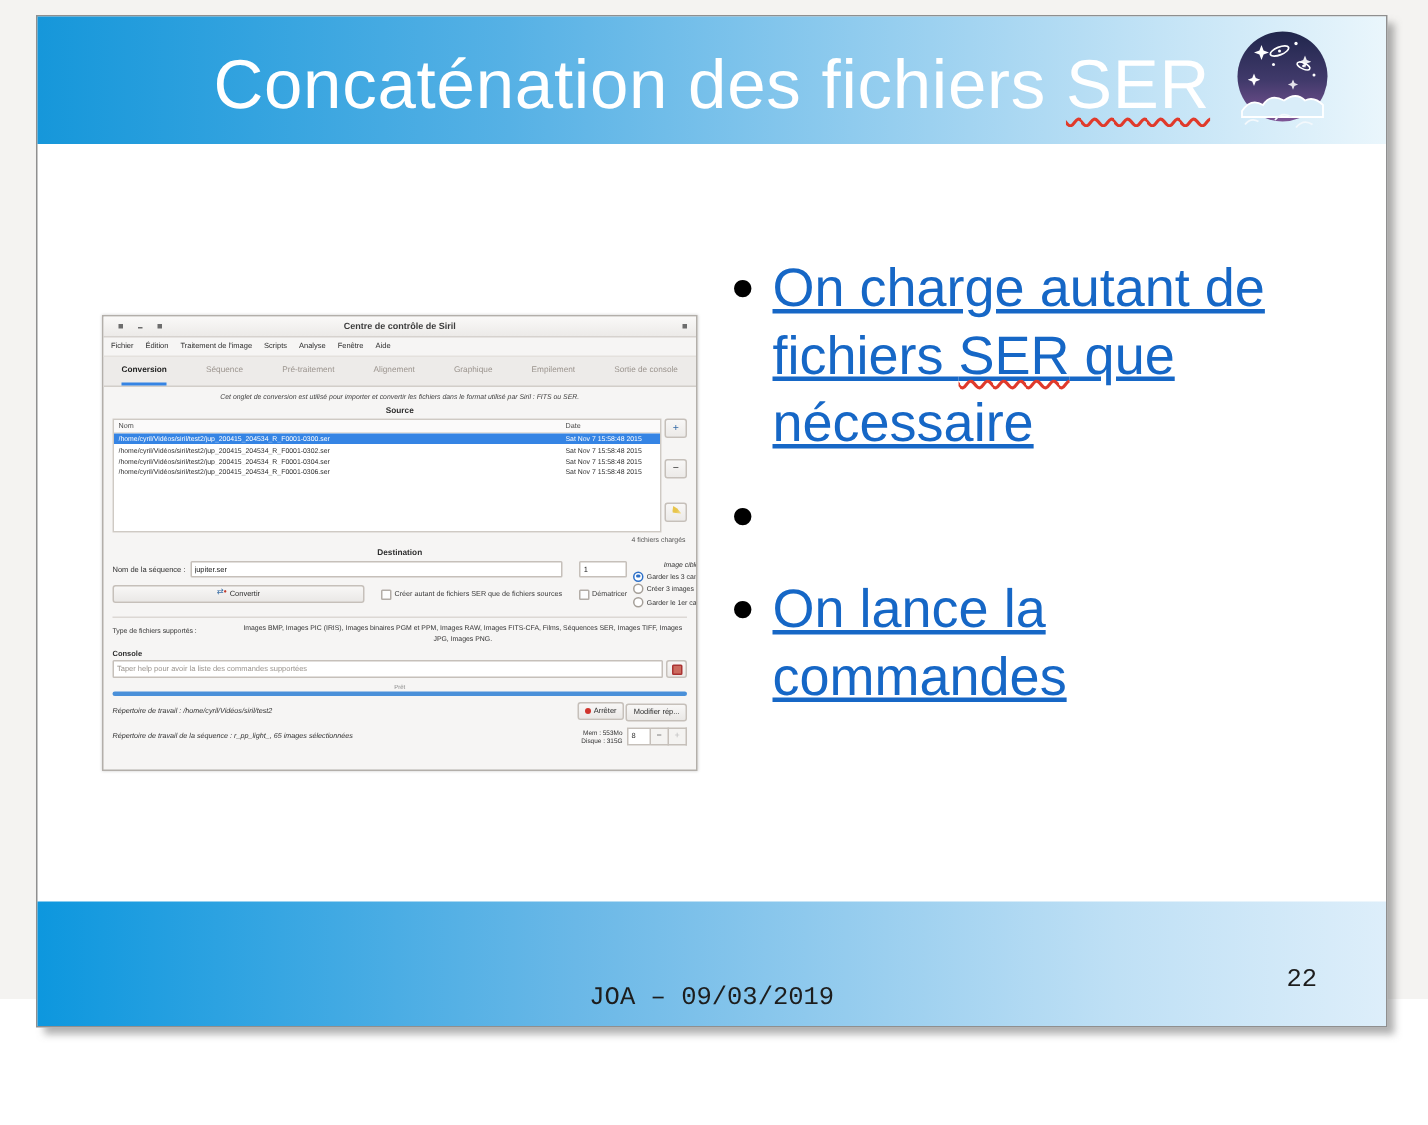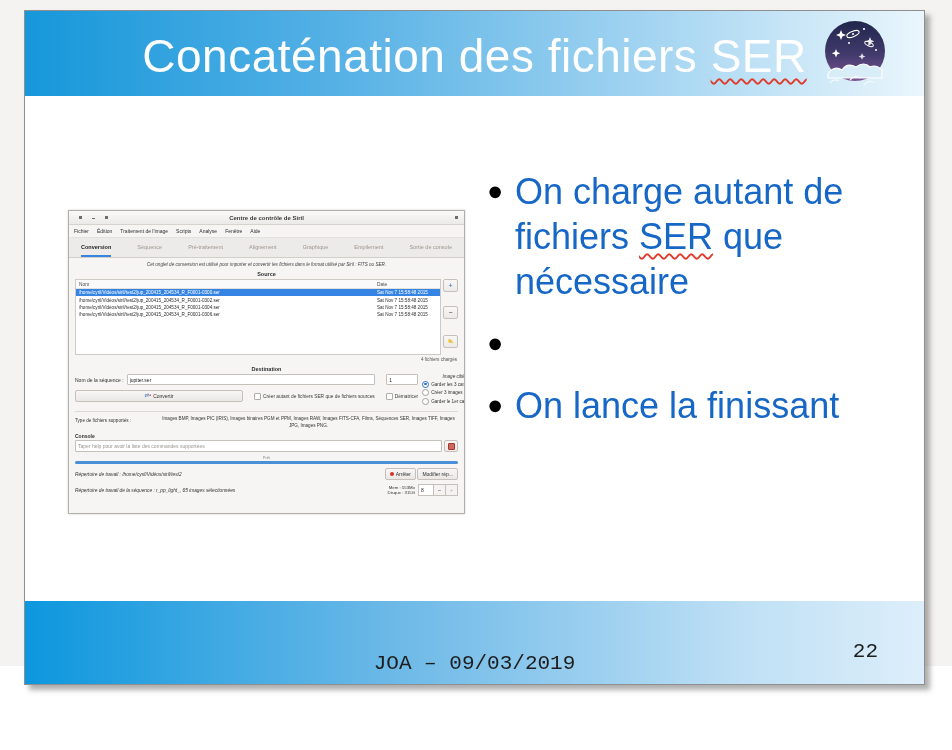--- a/index.html
+++ b/index.html
@@ -14,29 +14,29 @@
   .slide-title{position:absolute;left:0;top:18px;width:100%;text-align:center;margin:0;
     font-size:46px;font-weight:400;color:var(--title-text);letter-spacing:.5px;}
   .wavy{text-decoration-line:underline;text-decoration-style:wavy;text-decoration-color:var(--wavy-red);
         text-decoration-thickness:1.5px;text-underline-offset:4px;}
   .slide-title .wavy{text-decoration-thickness:2px;text-underline-offset:6px;}
   .logo{position:absolute;right:34px;top:6px;width:70px;height:76px;}
 
   
   .footer-band{position:absolute;left:0;bottom:0;width:100%;height:83px;
     background:linear-gradient(90deg,var(--footer-left) 0%,#6ab8e7 40%,#bfe0f5 80%,var(--footer-right) 100%);
-    font-family:"Liberation Mono","DejaVu Sans Mono",monospace;color:#1d1d1d;font-size:21px;}
+    font-family:"Liberation Mono","DejaVu Sans Mono",monospace;color:#1d1d1d;font-size:17px;}
   .footer-date{position:absolute;left:0;right:0;bottom:9px;text-align:center;}
   .footer-page{position:absolute;right:46px;bottom:21px;}
 
   
   .bullets{position:absolute;left:462px;top:158px;width:404px;list-style:none;margin:0;padding:0;}
   .bullet{display:flex;margin-bottom:17px;color:var(--bullet-text);font-size:36px;line-height:45px;}
   .bullet .dot{flex:0 0 28px;color:#000;font-size:27px;line-height:45px;}
-  .bullet .btext{width:362px;}
+  .bullet .btext{width:362px;text-decoration:underline;}
 
   
   .siril{position:absolute;left:43px;top:199px;width:395px;height:302px;background:#f6f5f4;
     border:1px solid #b3afaa;box-shadow:0 0 2px rgba(0,0,0,.2);font-size:5px;color:#2e2e2e;
     display:flex;flex-direction:column;overflow:hidden;}
   .sw-titlebar{position:relative;height:13px;flex:0 0 13px;background:linear-gradient(#faf9f8,#eceae8);
     border-bottom:1px solid #d6d2ce;display:flex;align-items:center;}
   .sw-title{position:absolute;left:0;right:0;text-align:center;font-size:6px;font-weight:bold;color:#3c3c3c;}
   .winbtn{width:3px;height:3px;background:#6d6d6d;display:inline-block;margin-left:10px;}
   .winbtn.right{position:absolute;right:6px;margin:0;}
@@ -151,21 +151,21 @@
     <ul class="bullets">
       <li class="bullet">
           <span class="dot">●</span>
           <span class="btext"><span>On charge autant de fichiers </span><span class="wavy">SER</span><span> que nécessaire</span></span>
         </li>
       <li class="bullet">
           <span class="dot">●</span>
         </li>
       <li class="bullet">
           <span class="dot">●</span>
-          <span class="btext"><span>On lance la finissant</span><span class="wavy"></span><span></span></span>
+          <span class="btext"><span>On lance la commandes</span><span class="wavy"></span><span></span></span>
         </li>
     </ul>
 
     <div class="siril">
       <div class="sw-titlebar">
         <span class="winbtn"></span>
         <span class="winbtn" style="height:1px;margin-top:2px;"></span>
         <span class="winbtn"></span>
         <span class="sw-title">Centre de contrôle de Siril</span>
         <span class="winbtn right"></span>

